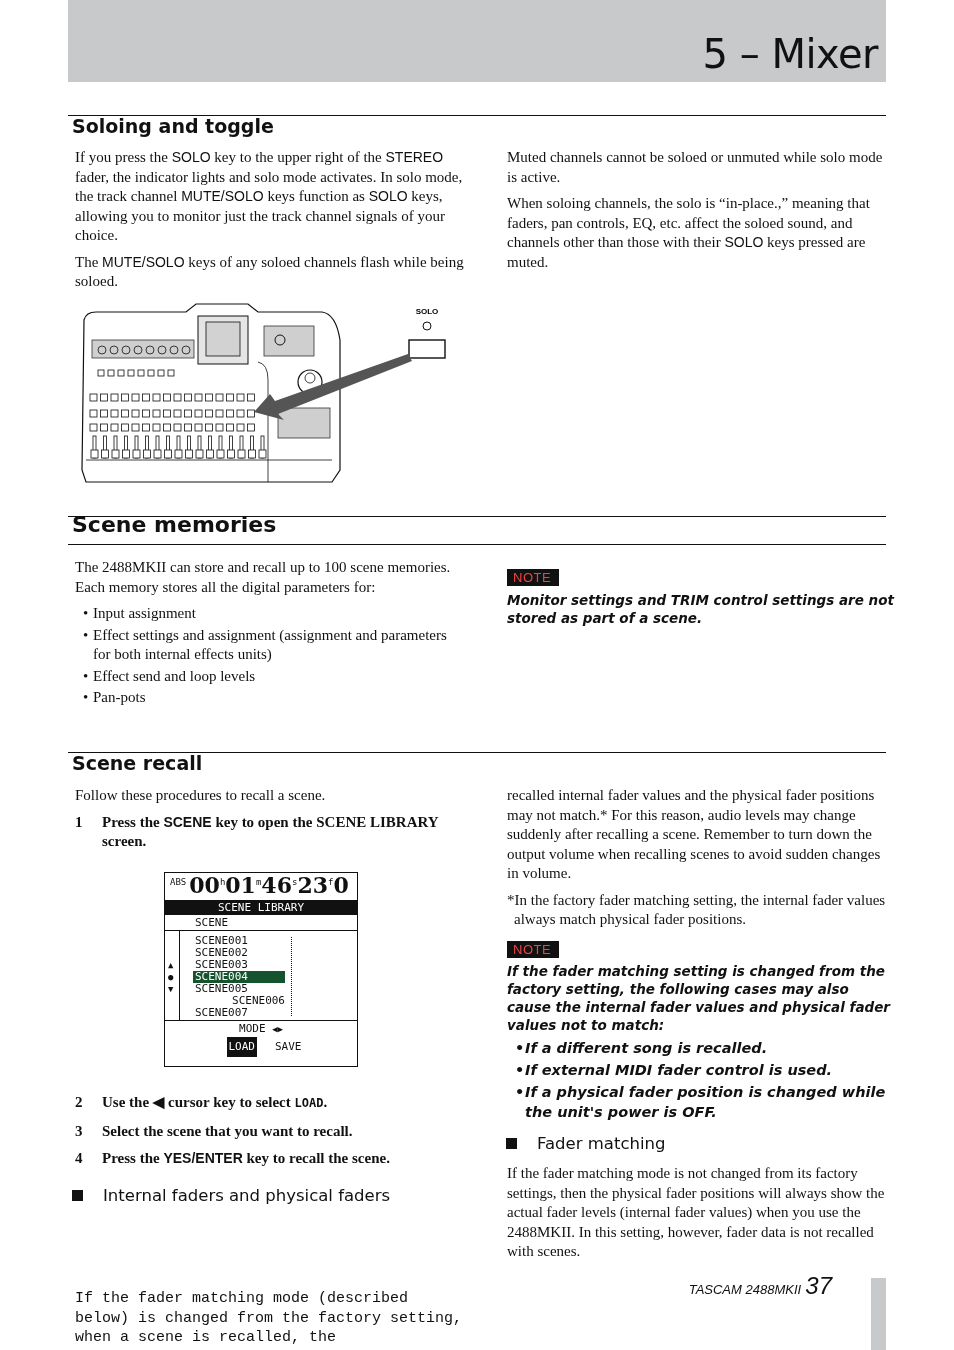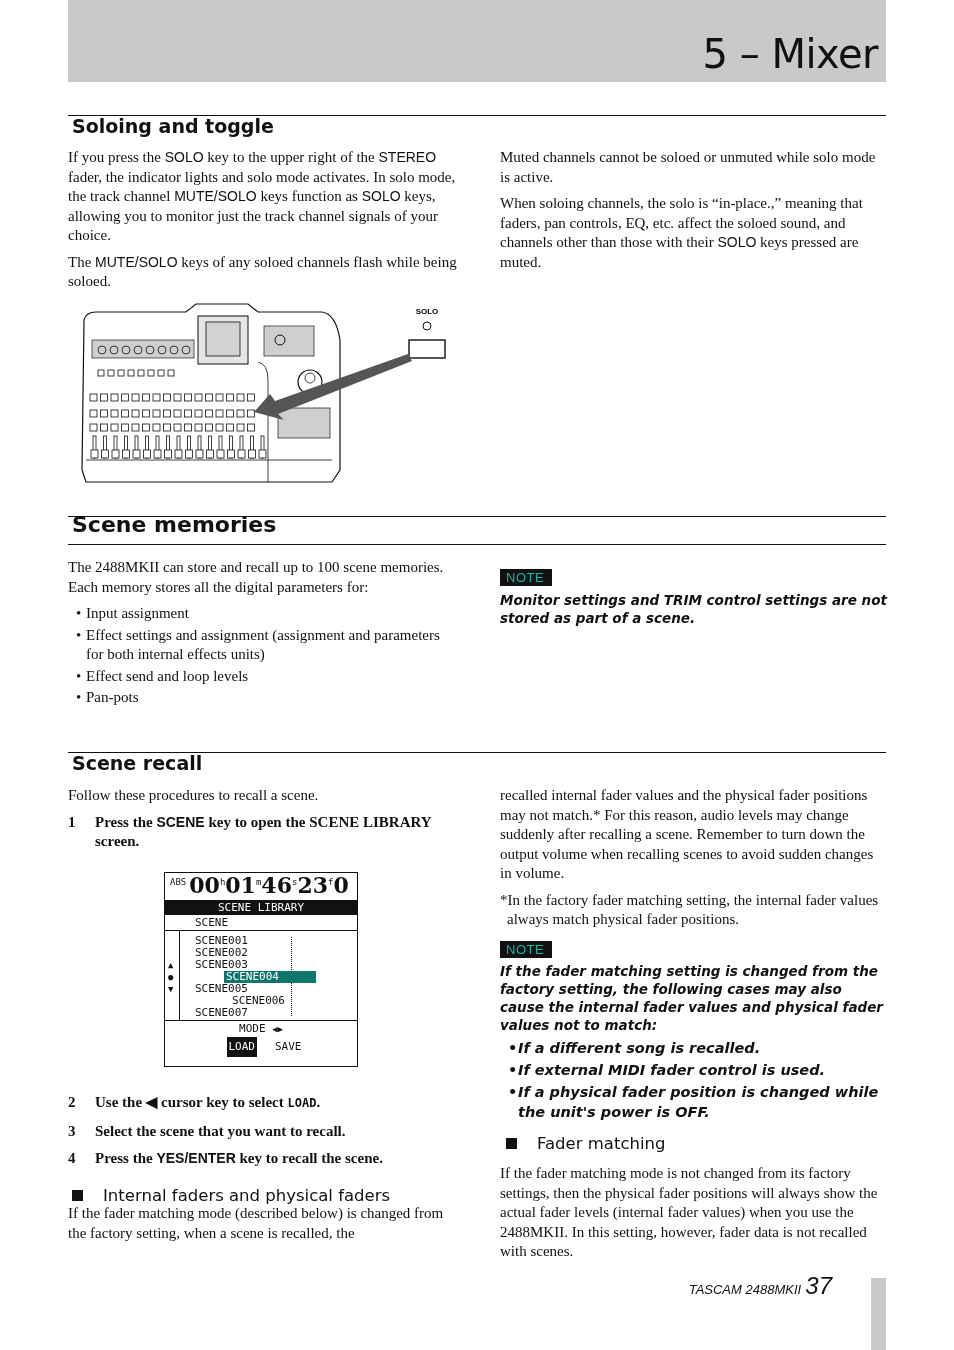--- a/index.html
+++ b/index.html
@@ -5,28 +5,28 @@
   html, body { margin:0; padding:0; background:#fff; }
   body { width:954px; height:1350px; position:relative; overflow:hidden; color:#111;
          font-family:"Liberation Serif", serif; font-size:15px; line-height:19.5px; }
   .hdr { position:absolute; left:68px; top:0; width:818px; height:82px; background:#c8c9cb; }
   .hdr h1 { position:absolute; right:8px; top:30px; margin:0; font-family:"DejaVu Sans", sans-serif;
             font-weight:normal; font-size:40px; line-height:48px; letter-spacing:-0.5px; }
   .rule { position:absolute; left:68px; width:818px; height:0; border-top:1.5px solid #111; }
   .sec { position:absolute; left:72px; margin:0; font-family:"DejaVu Sans", sans-serif; font-weight:bold; }
   .sec.h2 { font-size:19px; }
   .sec.h1 { font-size:22px; }
-  .col { position:absolute; }
+  .col { position:absolute;margin-left:7px; }
   p { margin:0 0 7px 0; }
   .k { font-family:"Liberation Sans", sans-serif; font-weight:bold; font-size:14px; }
   .kb { font-family:"Liberation Sans", sans-serif; font-size:14px; }
   ul.b { list-style:none; margin:0; padding:0; }
   ul.b li { position:relative; padding-left:18px; margin-bottom:2px; }
   ul.b li::before { content:"\2022"; position:absolute; left:8px; }
-  .note { display:inline-block; background:#111; color:#14b8a6; font-family:"Liberation Sans", sans-serif;
+  .note { display:inline-block; background:#111; color:#ef4444; font-family:"Liberation Sans", sans-serif;
           font-size:13px; line-height:16px; padding:1px 8px 0 6px; letter-spacing:0.5px; }
   .ni { font-family:"DejaVu Sans", sans-serif; font-style:italic; font-weight:bold; font-size:13.5px; line-height:18px; }
   .step { font-weight:bold; display:flex; }
   .step .n { width:27px; flex:none; }
   .sub { font-family:"DejaVu Sans", sans-serif; font-size:16.5px; position:absolute; }
   .sub .sq { display:inline-block; width:11px; height:11px; background:#111; margin-right:20px; vertical-align:0px; }
   .lcd { position:absolute; left:164px; top:872px; width:192px; height:193px; border:1.5px solid #111; font-family:"DejaVu Sans Mono", monospace; font-size:11px; }
   .sidebar-bar { position:absolute; left:871px; top:1278px; width:15px; height:72px; background:#c8c9cb; }
   .footer { position:absolute; right:122px; top:1276px; font-family:"Liberation Sans", sans-serif; font-style:italic; }
 </style>
@@ -226,21 +226,21 @@
   <div style="background:#111; color:#fff; text-align:center; height:14px; line-height:14px;">SCENE LIBRARY</div>
   <div style="height:15px; line-height:15px; padding-left:30px; border-bottom:1px solid #111;">SCENE</div>
   <div style="position:relative; height:89px; border-bottom:1.5px solid #111;">
     <div style="position:absolute; left:14px; top:0; bottom:0; border-left:1px solid #111;"></div>
     <div style="position:absolute; left:126px; top:6px; bottom:4px; border-left:1px dotted #111;"></div>
     <div style="position:absolute; left:3px; top:28px; font-size:9px; line-height:12px;">▲<br>●<br>▼</div>
     <div id="scene-rows" style="position:absolute; left:28px; top:4px; line-height:12px;">
         <div style="width: 90px; padding-left: 2px;">SCENE001</div>
         <div style="width: 90px; padding-left: 2px;">SCENE002</div>
         <div style="width: 90px; padding-left: 2px;">SCENE003</div>
-        <div style="width: 90px; padding-left: 2px; background: #0f766e; color: rgb(255, 255, 255); margin-left: 31px;">SCENE004</div>
+        <div style="width: 90px; padding-left: 2px; background: #14532d; color: rgb(255, 255, 255);">SCENE004</div>
         <div style="width: 90px; padding-left: 2px;">SCENE005</div>
         <div style="width: 90px; padding-left: 2px; text-align: right;">SCENE006</div>
         <div style="width: 90px; padding-left: 2px;">SCENE007</div>
       </div>
   </div>
   <div style="text-align:center; height:16px; line-height:16px;">
     <span>MODE</span>
     <span style="font-size:9px;">◀▶</span>
   </div>
   <div style="display:flex; gap:18px; justify-content:center; padding-left:6px;">
@@ -260,21 +260,21 @@
   </div>
   <div class="step">
     <span class="n">4</span>
     <span><span>Press the </span><span class="kb">YES/ENTER</span><span> key to recall the scene.</span></span>
   </div>
 </div>
 
 <div class="sub" style="left:72px; top:1186px;">
   <span class="sq"></span><span>Internal faders and physical faders</span>
 </div>
-<div class="col" style="left:68px; top:1204px; width:390px;">If the fader matching mode (described below) is changed from the factory setting, when a scene is recalled, the</div>
+<div class="col" style="left:68px; top:1289px; width:390px;font-family:Liberation Mono, monospace;">If the fader matching mode (described below) is changed from the factory setting, when a scene is recalled, the</div>
 
 <div class="col" style="left:500px; top:786px; width:388px;">
   <p>recalled internal fader values and the physical fader positions may not match.* For this reason, audio levels may change suddenly after recalling a scene. Remember to turn down the output volume when recalling scenes to avoid sudden changes in volume.</p>
   <p style="padding-left:7px; text-indent:-7px;">*In the factory fader matching setting, the internal fader values always match physical fader positions.</p>
   <div style="margin-top:10px;"><span class="note">NOTE</span></div>
   <div class="ni" style="margin-top:3px;">If the fader matching setting is changed from the factory setting, the following cases may also cause the internal fader values and physical fader values not to match:</div>
   <ul class="b ni" style="margin-top:4px; font-size:14.5px; line-height:20px;">
     <li style="padding-left:18px;">If a different song is recalled.</li>
     <li style="padding-left:18px;">If external MIDI fader control is used.</li>
     <li style="padding-left:18px;">If a physical fader position is changed while the unit's power is OFF.</li>

